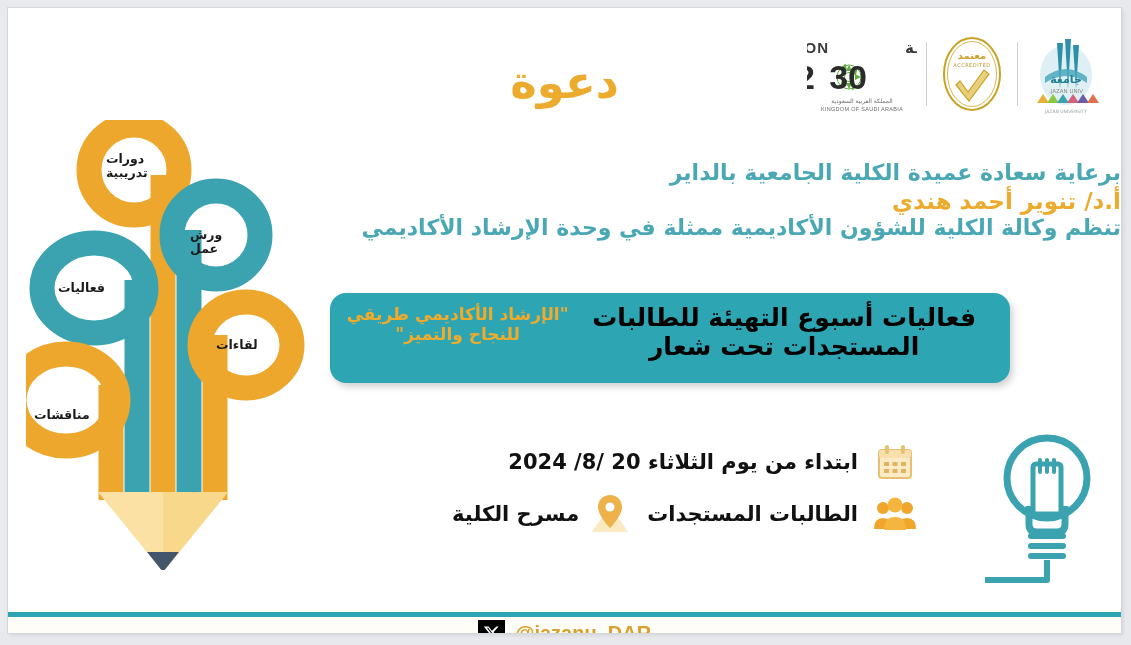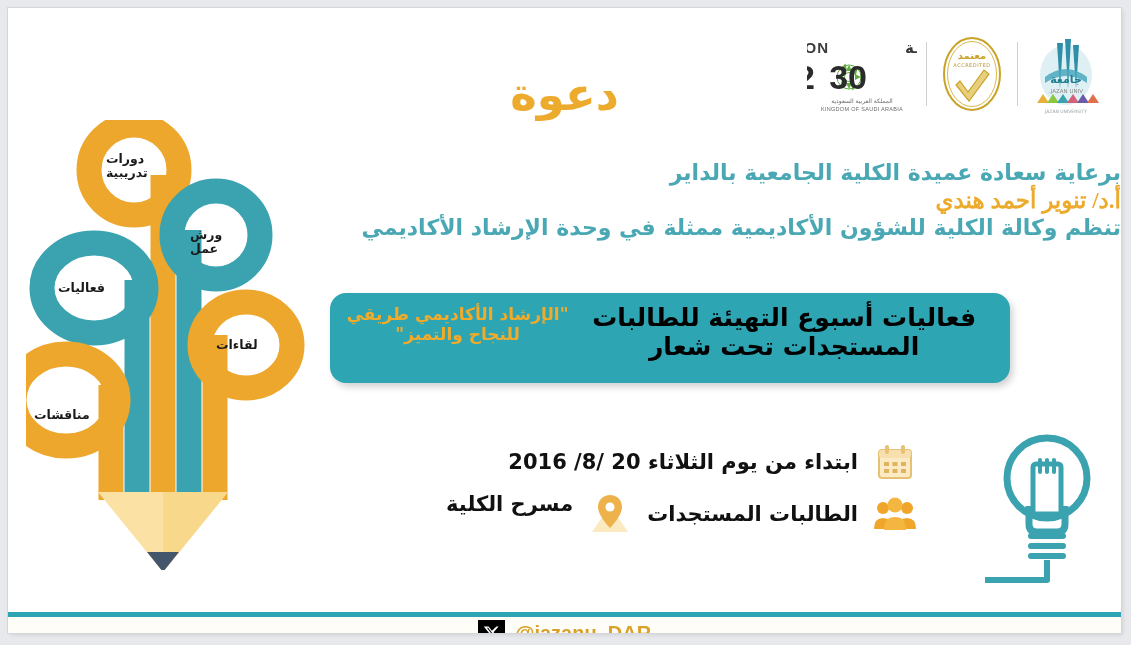--- a/index.html
+++ b/index.html
@@ -45,41 +45,39 @@
     position: absolute;
     top: 52px;
     left: 0;
     width: 1113px;
     text-align: center;
     font-size: 45px;
     font-weight: 700;
     color: #edab2e;
     letter-spacing: 2px;
     line-height: 1;
-    margin-top: 12px;
   }
   .patron-block {
     position: absolute;
     top: 152px;
     left: 0;
     width: 1113px;
     text-align: right;
     line-height: 1.22;
   }
   .patron-line {
     font-size: 22px;
     font-weight: 700;
     color: #4aa8b4;
     letter-spacing: 0px;
   }
   .patron-name {
     font-size: 23px;
     font-weight: 700;
     color: #edab2e;
-    font-family: Liberation Serif, serif;
   }
   .patron-org {
     font-size: 22px;
     font-weight: 700;
     color: #4aa8b4;
   }
   
   .event-banner {
     position: absolute;
     left: 322px;
@@ -127,21 +125,21 @@
   .detail-icon { flex: 0 0 auto; width: 46px; display:flex; justify-content:center; }
   .detail-text {
     font-size: 21px;
     font-weight: 700;
     color: #111111;
     white-space: nowrap;
     letter-spacing: 0.3px;
   }
   .detail-text-en { direction: ltr; unicode-bidi: embed; }
   .detail-sub {
-    display: flex; align-items: flex-start; gap: 14px; margin-left: 7px;
+    display: flex; align-items: center; gap: 8px; margin-left: 7px;
   }
   
   .teal-rule {
     position: absolute;
     left: 0;
     top: 604px;
     width: 1113px;
     height: 5px;
     background: #2ea5b3;
   }
@@ -292,21 +290,21 @@
             <g fill="#e0b45f">
               <rect x="10" y="21" width="5" height="4"></rect>
               <rect x="18.5" y="21" width="5" height="4"></rect>
               <rect x="27" y="21" width="5" height="4"></rect>
               <rect x="10" y="28" width="5" height="4"></rect>
               <rect x="18.5" y="28" width="5" height="4"></rect>
               <rect x="27" y="28" width="5" height="4"></rect>
             </g>
           </svg>
         </div>
-        <div class="detail-text detail-text-en">ابتداء من يوم الثلاثاء  20 /8/ 2016</div>
+        <div class="detail-text detail-text-en">ابتداء من يوم الثلاثاء  20 /8/ 2024</div>
       </div>
 
       <div class="detail-row">
         <div class="detail-icon">
           <svg width="44" height="34" viewBox="0 0 44 34">
             <circle cx="10" cy="11" r="6" fill="#efa62a"></circle>
             <circle cx="34" cy="11" r="6" fill="#efa62a"></circle>
             <path d="M1 32 q0 -11 9 -11 q9 0 9 11 z" fill="#efa62a"></path>
             <path d="M25 32 q0 -11 9 -11 q9 0 9 11 z" fill="#efa62a"></path>
             <circle cx="22" cy="8" r="7.5" fill="#f5b63f"></circle>

